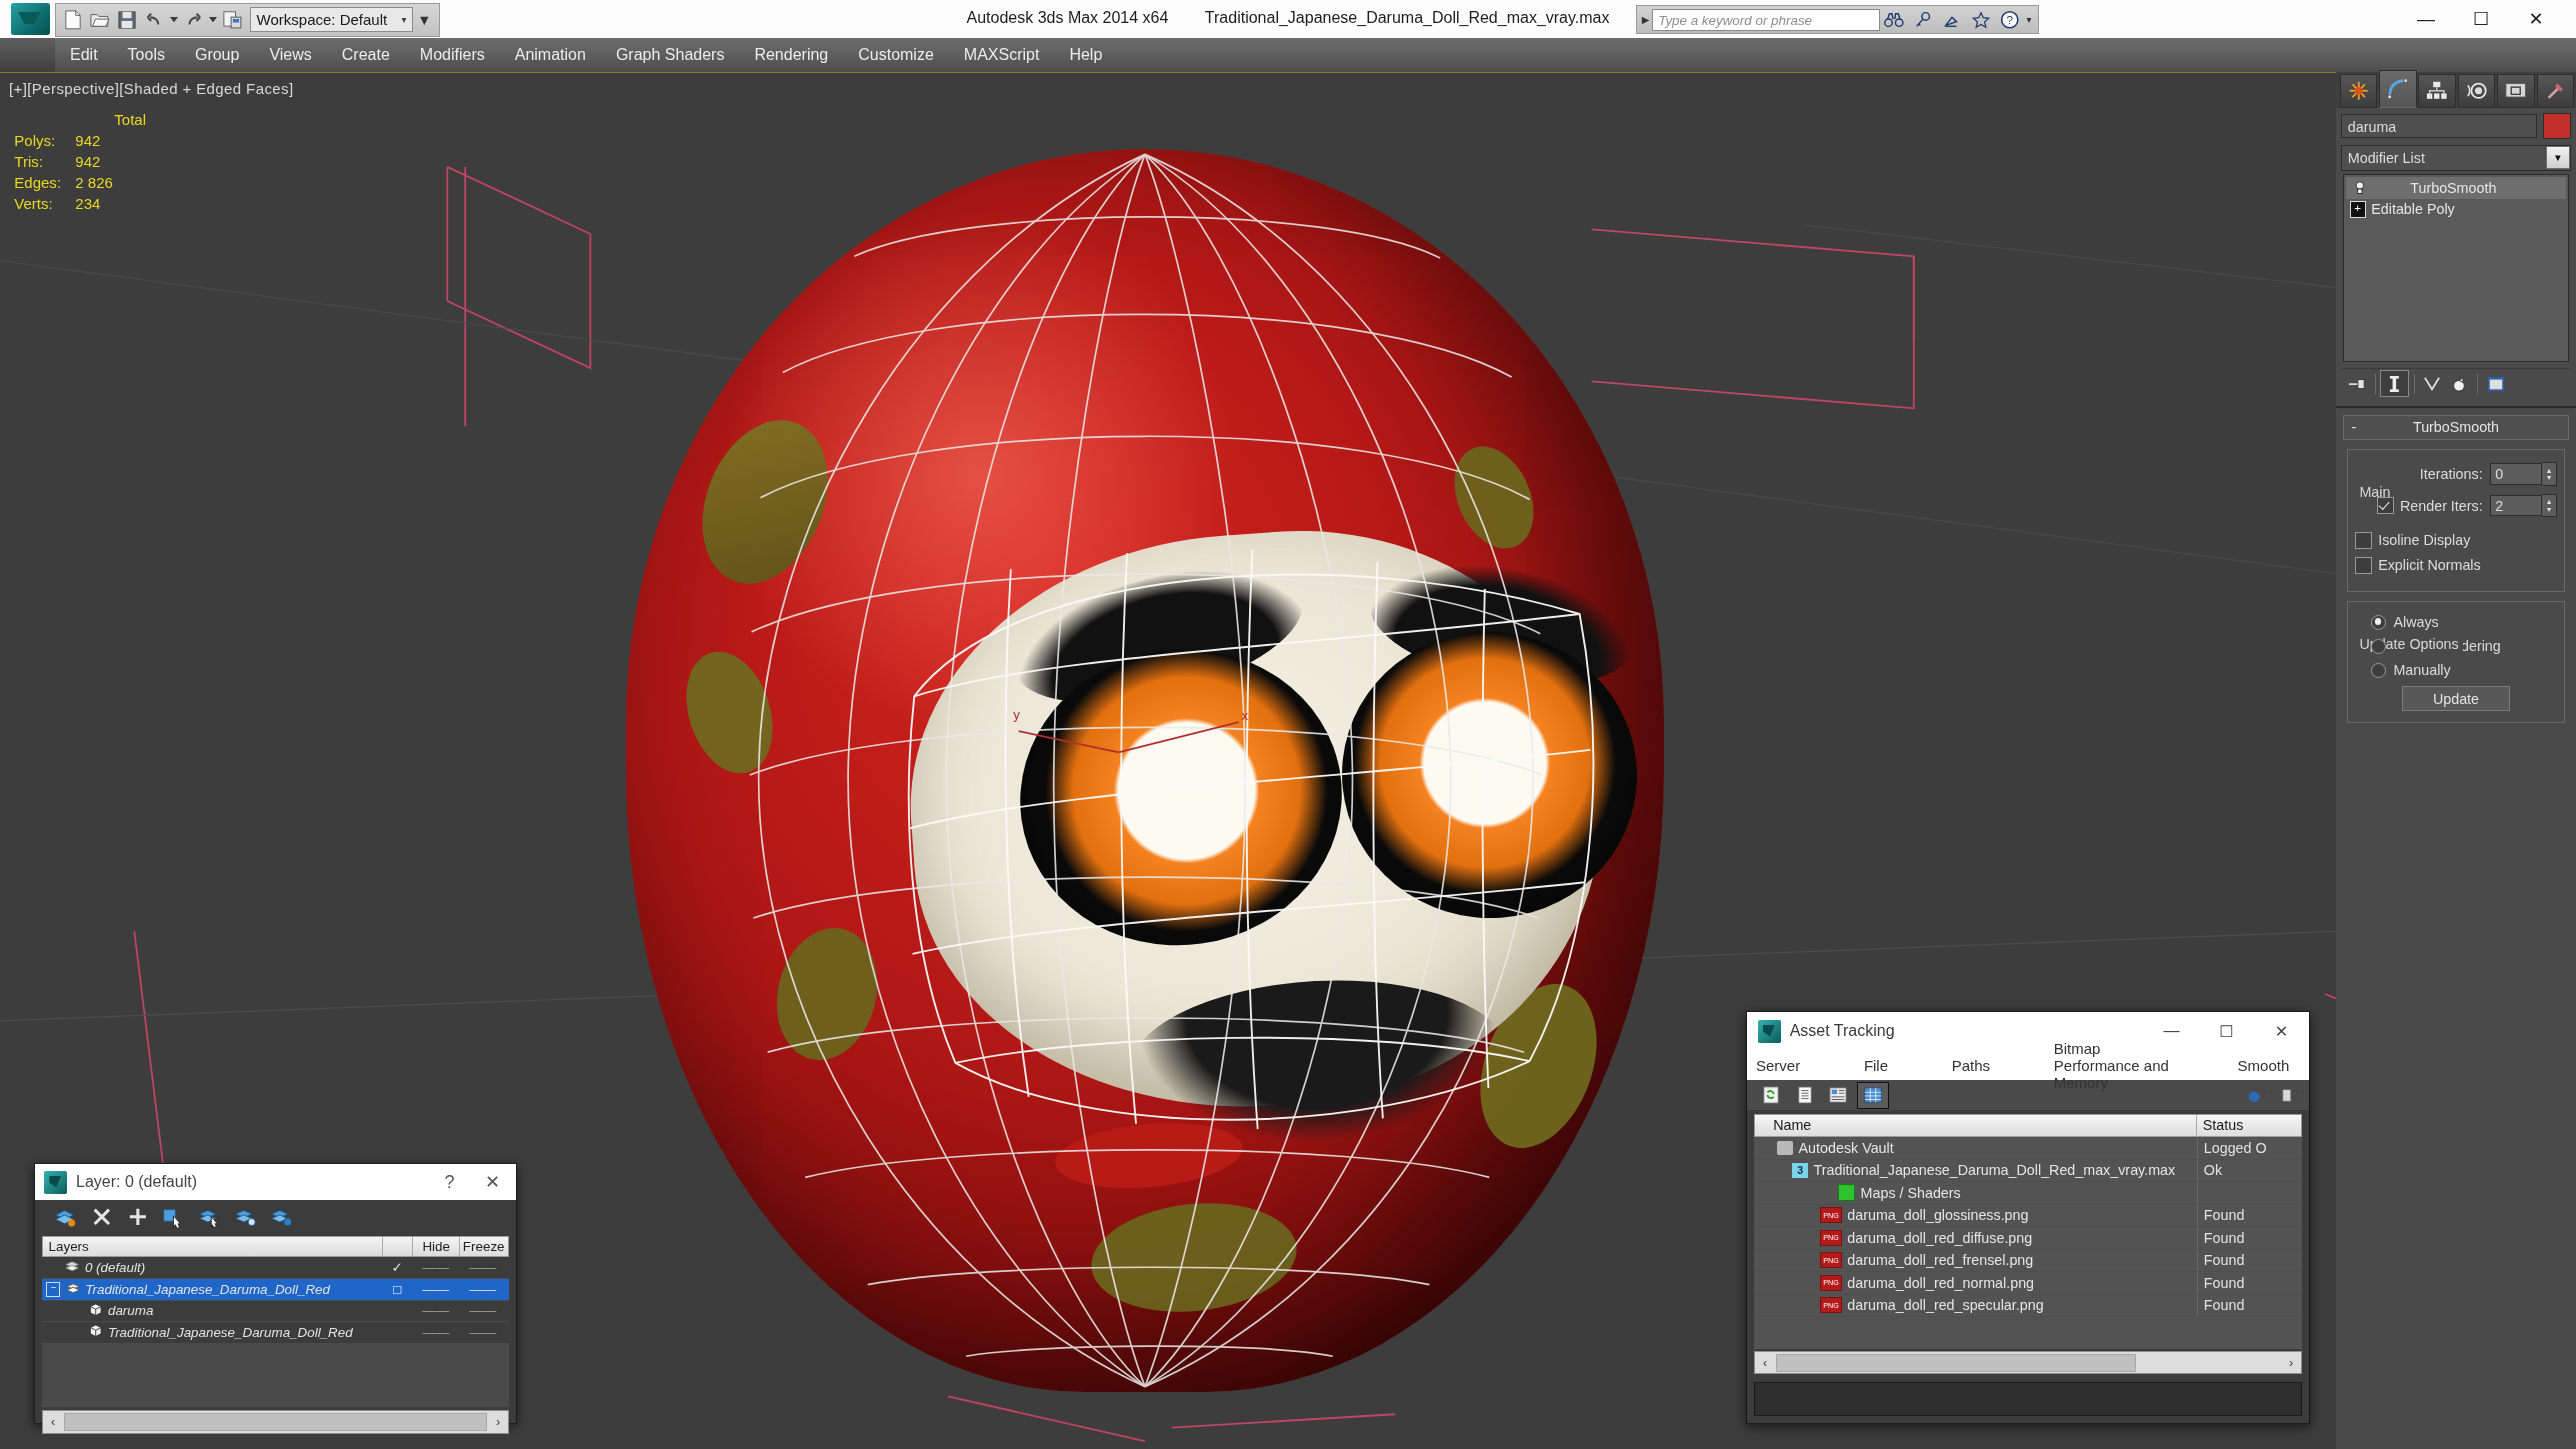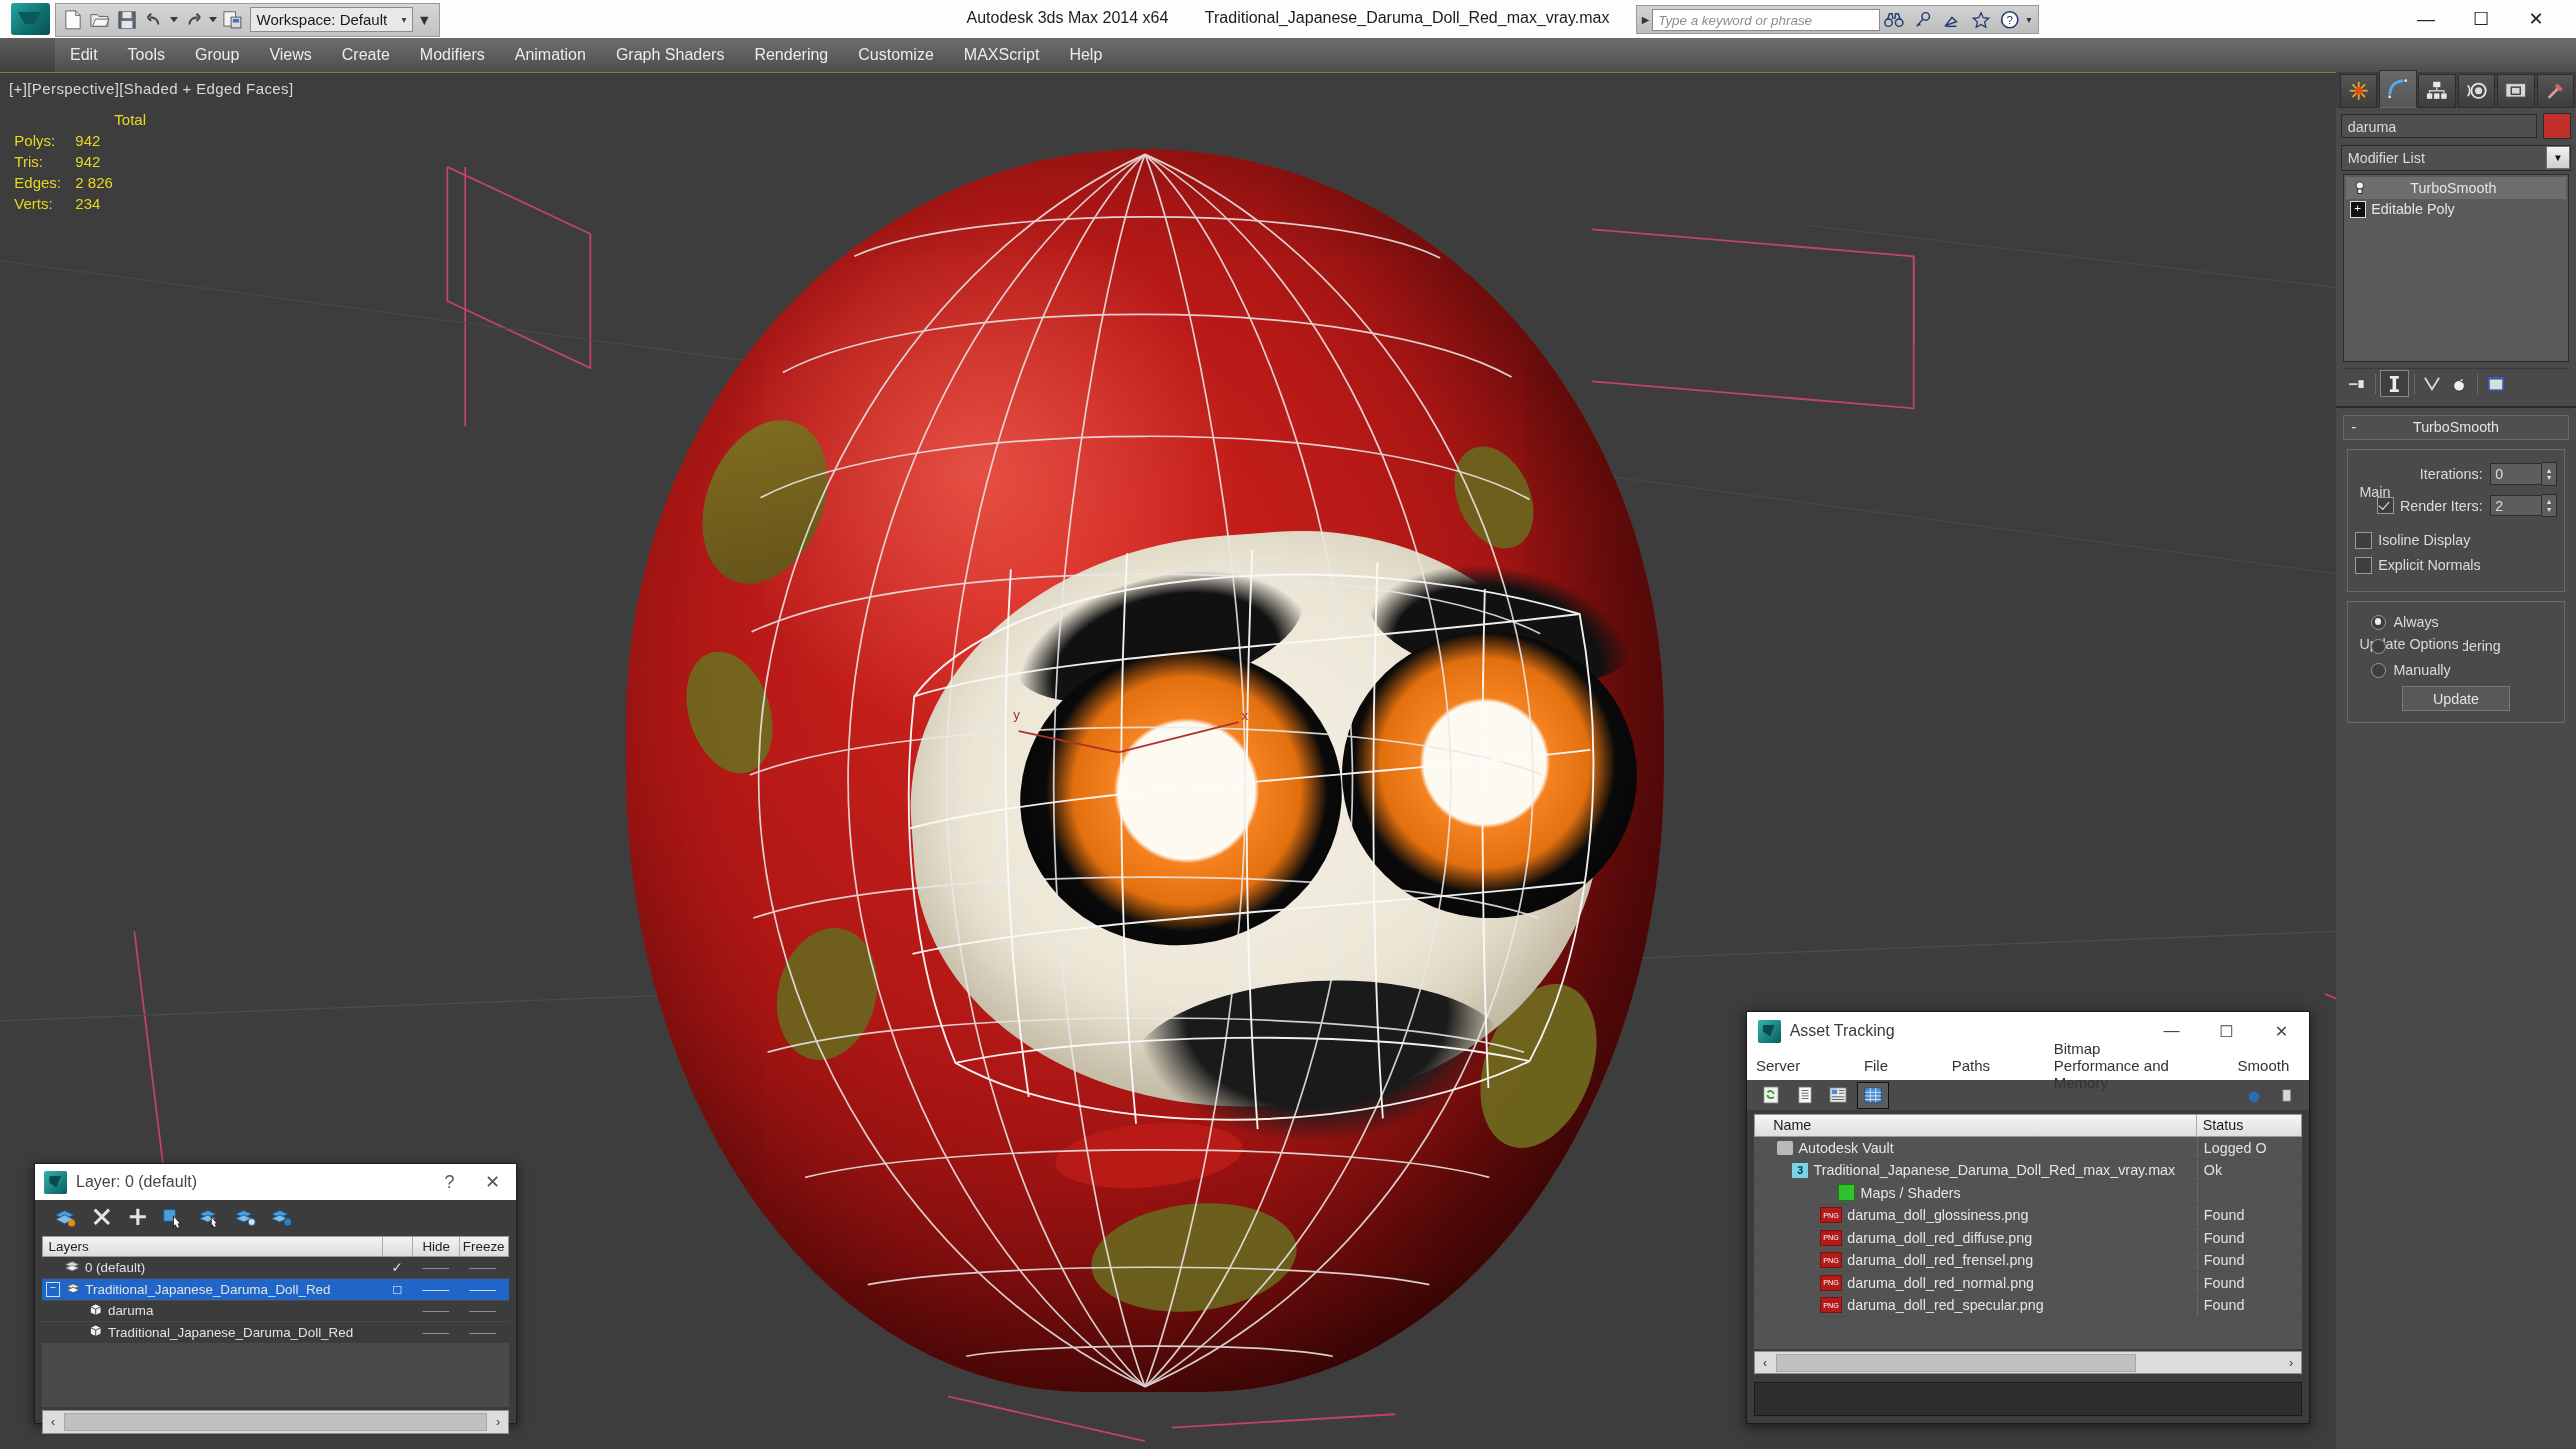--- a/index.html
+++ b/index.html
@@ -152,21 +152,21 @@
   .lw-help{margin-left:auto;width:39px;text-align:center;font-size:18px;color:#555;}
   .lw-close{width:47px;text-align:center;font-size:18px;color:#555;}
   .lw-tools{height:34px;display:flex;align-items:center;padding-left:12.5px;background:#3c3c3c;}
   .lt{width:36px;height:29px;display:flex;align-items:center;justify-content:center;}
   .lw-grid{margin:1.8px 7.2px 0 7.2px;background:#3c3c3c;}
   .lg-head{display:flex;height:19.7px;background:linear-gradient(#f4f4f4,#dcdcdc);border:0.9px solid #9a9a9a;}
   .lg-h{font-size:13.4px;color:#222;display:flex;align-items:center;padding-left:5.4px;
      border-right:0.9px solid #aaa;box-sizing:border-box;}
   .lg-row{display:flex;height:20.6px;align-items:center;border-bottom:0.9px solid #4a4a4a;font-size:13.4px;color:#e2e2e2;}
   .lg-row.sel{background:#1f66c8;}
-  .lg-c1{width:340px;display:flex;align-items:center;box-sizing:border-box;}
+  .lg-c1{width:340px;display:flex;align-items:center;box-sizing:border-box;font-style:italic;}
   .lg-c2{width:30px;text-align:center;}
   .lg-c3{width:47px;text-align:center;color:#9a9a9a;}
   .lg-c4{width:47px;text-align:center;color:#9a9a9a;}
   .lg-blank{height:63px;background:#4a4a4a;}
   .lw-scroll{margin:3.6px 7.2px 0 7.2px;height:21.5px;background:#dcdcdc;border:0.9px solid #8d8d8d;display:flex;align-items:center;}
   .sc-a{width:19.7px;text-align:center;font-size:12.5px;color:#333;}
   .sc-bar{flex:1;height:16px;background:#c0c0c0;border:0.9px solid #a8a8a8;margin:0 0.9px;}
 
   
   .assetwin{position:absolute;left:1746px;top:1011px;width:562px;height:411px;background:#3c3c3c;

